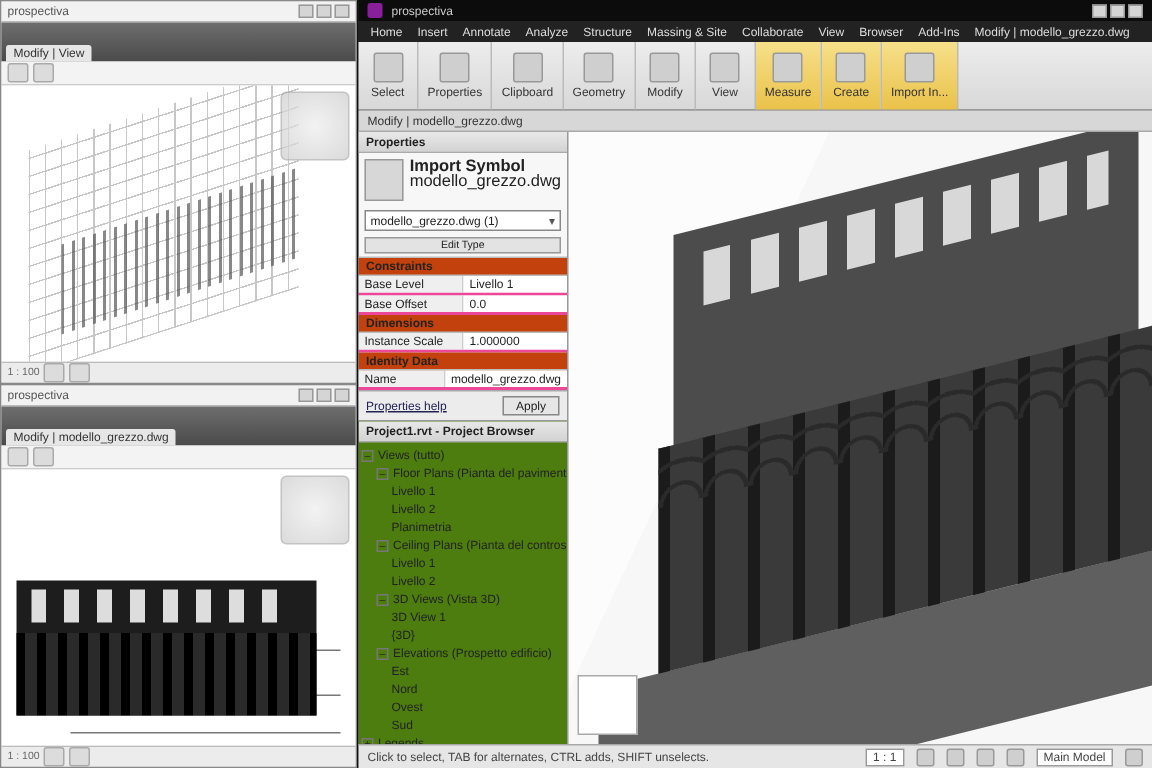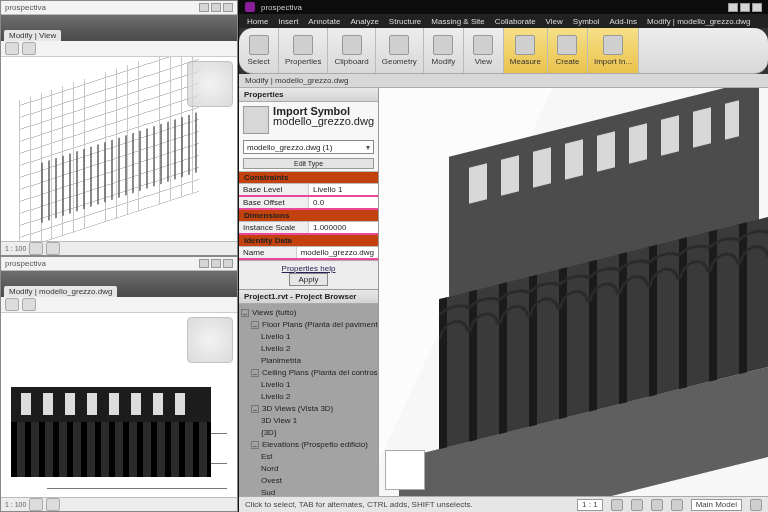--- a/index.html
+++ b/index.html
@@ -41,21 +41,21 @@
     background:repeating-linear-gradient(90deg,#000 0 6px,#2a2a2a 6px 14px);}
   .elev-win{position:absolute;top:6px;left:10px;width:170px;height:22px;
     background:repeating-linear-gradient(90deg,#ddd 0 10px,transparent 10px 22px);}
   .lvln{position:absolute;right:10px;height:1px;background:#777;width:180px;}
   .lvln.a{top:120px;} .lvln.b{top:150px;} .lvln.c{top:175px;}
 
   
   .main-win { display:flex; flex-direction:column; border-left:1px solid #111;}
   .mtitle{height:14px; background:#0c0c0c; color:#ccc; display:flex; align-items:center; font-size:8px; padding:0 6px; gap:6px;}
   .mmenu{height:14px; background:#222; color:#ddd; display:flex; align-items:center; gap:10px; padding:0 8px; font-size:8px;}
-  .ribbon{height:46px; background:linear-gradient(#ededed,#d8d8d8); border-bottom:1px solid #aaa; display:flex;border-radius:14px;}
+  .ribbon{height:46px; background:linear-gradient(#ededed,#d8d8d8); border-bottom:1px solid #aaa; display:flex;}
   .rgrp{border-right:1px solid #bbb; padding:2px 6px; display:flex; flex-direction:column; align-items:center; justify-content:center; gap:2px; min-width:40px;}
   .ricon{width:20px;height:20px;background:#cfcfcf;border:1px solid #999;border-radius:2px;}
   .rlbl{font-size:8px;color:#333;}
   .rgrp.hi{background:linear-gradient(#f6e08a,#eac24a);}
 
   .mcontext{height:14px;background:#d7d7d7;border-bottom:1px solid #aaa;font-size:8px;display:flex;align-items:center;padding:0 6px;color:#333;}
 
   .workrow{flex:1;display:flex; overflow:hidden;}
   .sidecol{width:140px;display:flex;flex-direction:column;border-right:1px solid #999;background:#f0f0f0;}
 
@@ -67,25 +67,25 @@
   .thumbtxt{font-size:11px;line-height:10px;}
   .dropdown{margin:2px 4px;height:14px;background:#fff;border:1px solid #888;font-size:8px;display:flex;align-items:center;justify-content:space-between;padding:0 3px;}
   .chev{font-size:8px;color:#555;}
   .etbtn{font-size:7px;background:#e3e3e3;border:1px solid #999;margin:2px 4px;padding:1px 3px;text-align:center;}
   .pgrid{border-top:1px solid #bbb;}
   .pcat{background:#c2410c;font-size:8px;font-weight:bold;padding:1px 5px;border-bottom:1px solid #bbb;}
   .prow{display:flex;font-size:8px;border-bottom:2px solid #ec4899;}
   .prow div{padding:1px 4px;}
   .prow .k{flex:1;background:#efefef;border-right:1px solid #ccc;}
   .prow .v{flex:1;background:#fff;}
-  .propfoot{display:flex;justify-content:space-between;align-items:center;padding:3px 5px;font-size:8px;border-top:1px solid #aaa;background:#ececec;flex-direction:column;}
+  .propfoot{display:flex;justify-content:space-between;align-items:center;padding:3px 5px;font-size:8px;border-top:1px solid #aaa;background:#ececec;}
   .applybtn{border:1px solid #888;background:#e6e6e6;padding:1px 8px;}
 
   
-  .pb{flex:1;overflow:hidden;font-size:8px;background:#a3a3a3;}
+  .pb{flex:1;overflow:hidden;font-size:8px;background:#4d7c0f;}
   .pbtree{padding:3px 2px;line-height:12px;}
   .pbtree div{white-space:nowrap;}
   .ind1{padding-left:10px;} .ind2{padding-left:20px;}
   .sq{display:inline-block;width:8px;height:8px;border:1px solid #777;margin-right:3px;vertical-align:middle;font-size:7px;line-height:7px;text-align:center;}
 
   
   .view3d{flex:1;position:relative;background:#fcfcfc;overflow:hidden;}
   .shade{position:absolute;inset:0;background:
     linear-gradient(115deg,transparent 0 30%, rgba(0,0,0,.02) 30% 100%);}
   .bld{position:absolute;left:20px;right:-40px;top:20px;bottom:40px;}
@@ -186,21 +186,21 @@
     </div>
     <div class="mmenu" id="menu-tabs">
         <span>Home</span>
         <span>Insert</span>
         <span>Annotate</span>
         <span>Analyze</span>
         <span>Structure</span>
         <span>Massing &amp; Site</span>
         <span>Collaborate</span>
         <span>View</span>
-        <span>Symbol</span>
+        <span>Browser</span>
         <span>Add-Ins</span>
         <span class="active">Modify | modello_grezzo.dwg</span>
       </div>
     <div class="ribbon" id="ribbon">
         <div class="rgrp">
           <div class="ricon"></div>
           <div class="rlbl">Select</div>
         </div>
         <div class="rgrp">
           <div class="ricon"></div>

